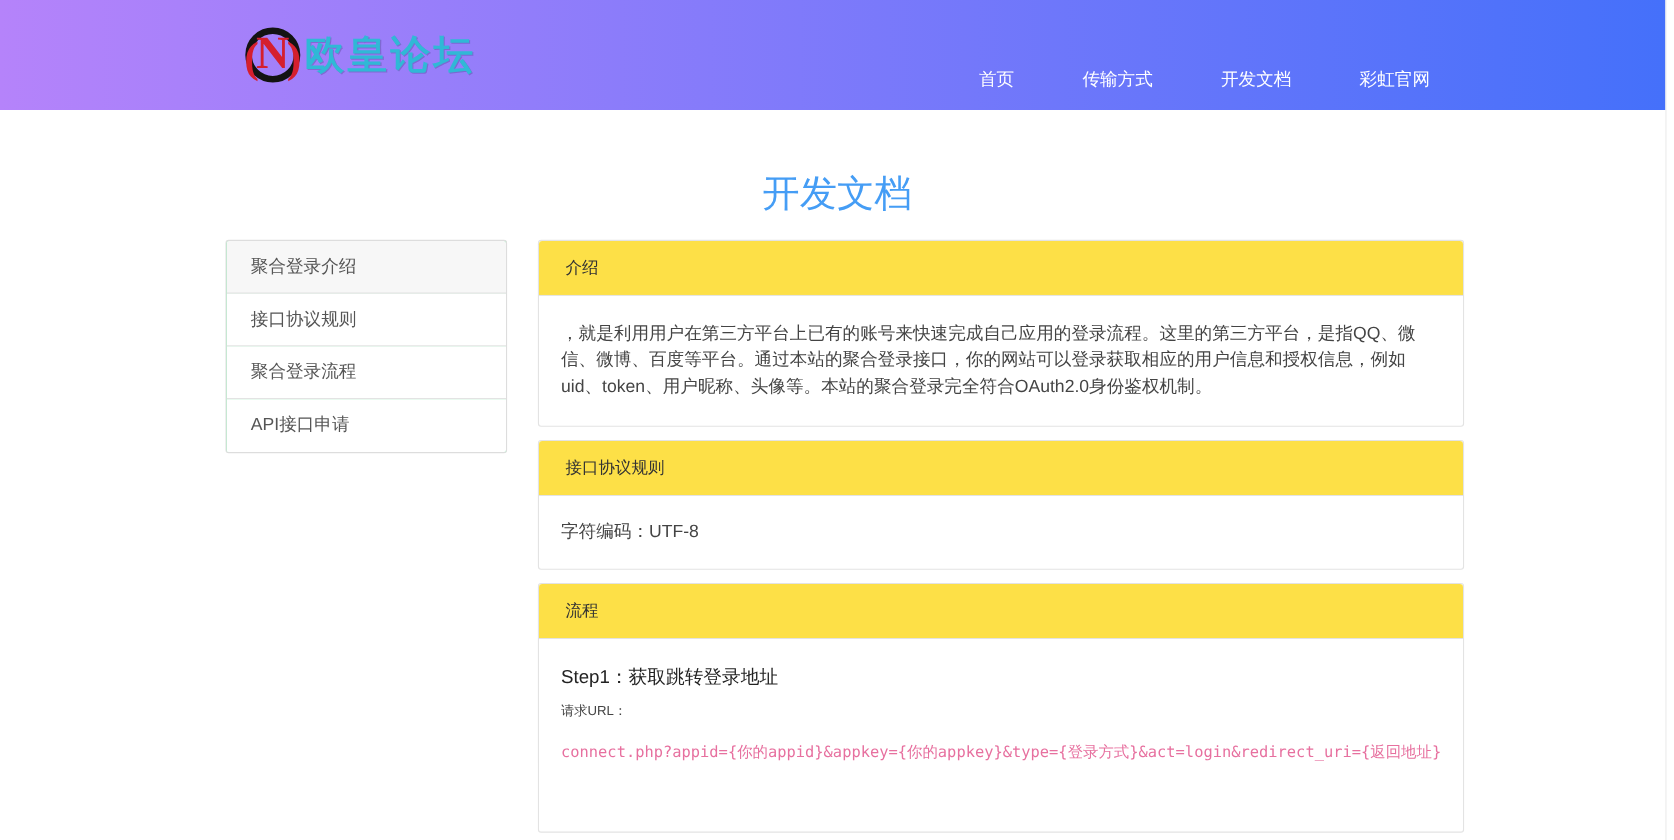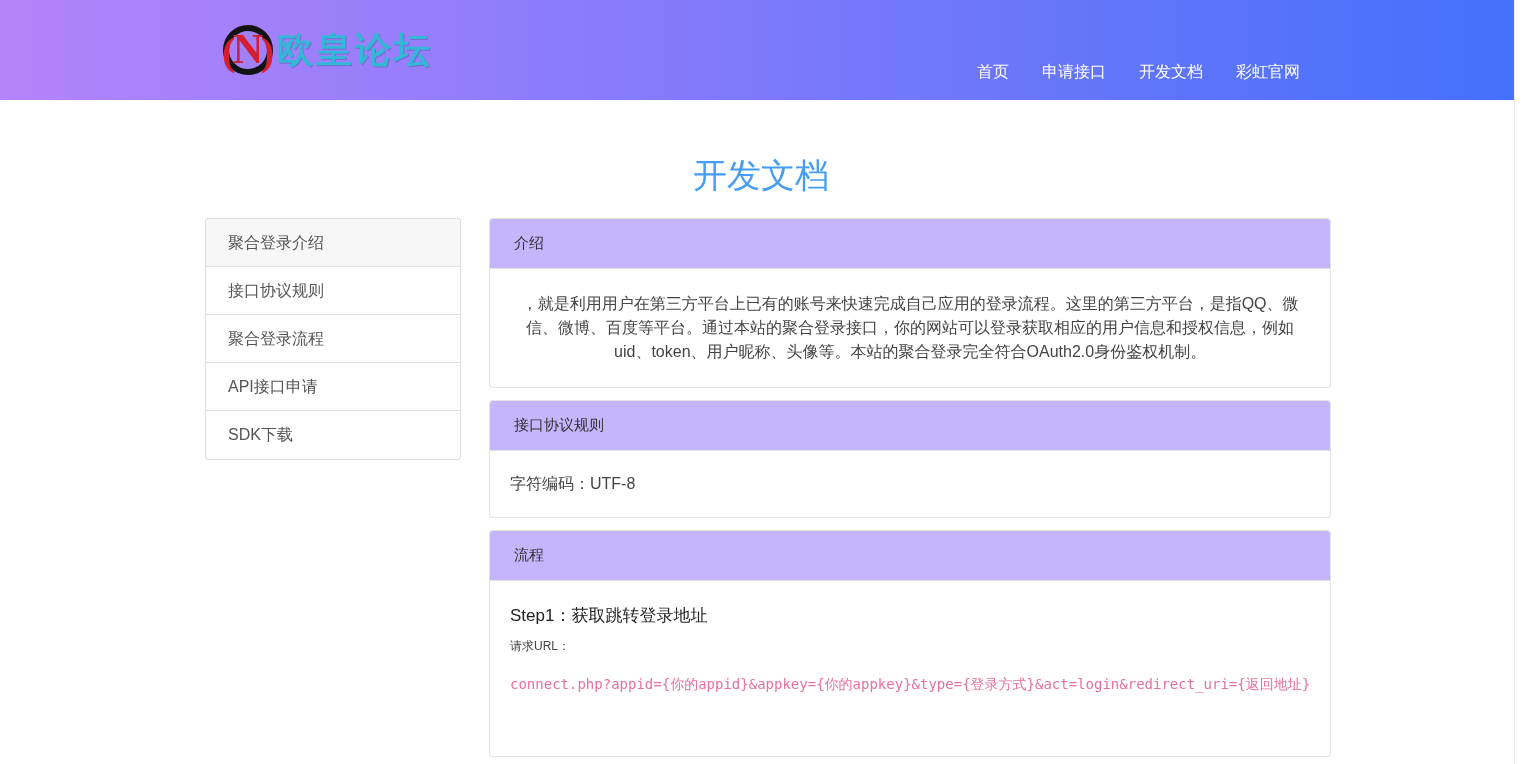--- a/index.html
+++ b/index.html
@@ -16,21 +16,21 @@
     display: flex; align-items: center; justify-content: center; position: relative;
     flex: 0 0 auto; }
   .logo-circle .paren { color: #d51f2e; font-family: "Liberation Serif", "DejaVu Serif", serif;
     font-weight: 700; font-size: 40px; line-height: 1; position: absolute; top: 1px; }
   .logo-circle .paren.left  { left: -7px; }
   .logo-circle .paren.right { right: -7px; }
   .logo-circle .letter { color: #d51f2e; font-family: "Liberation Serif", "DejaVu Serif", serif;
     font-weight: 700; font-size: 42px; line-height: 1; margin-top: -2px; }
   .logo-text { color: #30b8d6; font-size: 36px; font-weight: 700; letter-spacing: 3px;
     margin-left: 4px; text-shadow: 1px 1px 0 rgba(40,40,90,.25); }
-  .main-nav { display: flex; gap: 33px; margin-top: 44px; }
+  .main-nav { display: flex; gap: 62px; margin-top: 44px; }
   .main-nav a { color: #ffffff; text-decoration: none; font-size: 16px; cursor: pointer;
     white-space: nowrap; }
 
   
   .page-title { text-align: center; color: #459df5; font-size: 34px; font-weight: 400;
     margin-top: 53px; margin-bottom: 19px; }
 
   
   .content-row { width: 1112px; margin: 0 0 0 205px; display: flex; align-items: flex-start; }
 
@@ -38,26 +38,26 @@
   .sidebar { width: 256px; flex: 0 0 256px; border: 1px solid #dddddd; border-radius: 3px;
     background: #86efac; overflow: hidden; }
   .sidebar-item { height: 48px; line-height: 48px; padding-left: 22px; font-size: 16px;
     color: #555; border-bottom: 1px solid #dddddd; cursor: pointer; background: #fff; }
   .sidebar-item:last-child { border-bottom: none; }
   .sidebar-item.active { background: #f7f7f7; }
 
   
   .main-col { flex: 1; margin-left: 28px; }
   .panel { border: 1px solid #e3e3e3; border-radius: 3px; background: #fff; margin-bottom: 12px; }
-  .panel-heading { background: #c4b5fd; border-bottom: 1px solid #e3e3e3;
+  .panel-heading { background: #fde047; border-bottom: 1px solid #e3e3e3;
     padding: 15px 24px; font-size: 15px; color: #333; border-radius: 3px 3px 0 0; }
   .panel-body { padding: 21px 20px; font-size: 16px; color: #444; line-height: 24px; }
   .panel-body p.spec { margin: 0 0 16px; }
   .panel-body p.spec:last-child { margin-bottom: 0; }
-  .intro-text { margin: 2px 0 2px; line-height: 24px; text-align: center; }
+  .intro-text { margin: 2px 0 2px; line-height: 24px; }
   .step-heading { font-size: 17px; font-weight: 400; color: #222; margin: 2px 0 6px; }
   .request-label { font-size: 12px; color: #444; margin-bottom: 14px; }
   .code-line { font-family: "DejaVu Sans Mono", "Liberation Mono", monospace;
     font-size: 14px; color: #e7709f; white-space: nowrap; }
   .panel.cutoff { margin-bottom: 0; }
   .panel.cutoff .panel-body { padding-bottom: 60px; }
 
   
   .scroll-track { position: absolute; top: 0; right: 0; width: 8px; height: 764px;
     background: #ffffff; border-left: 1px solid #ececec; }
@@ -71,36 +71,35 @@
     <div class="logo-wrap">
       <div class="logo-circle">
         <span class="paren left">(</span>
         <span class="letter">N</span>
         <span class="paren right">)</span>
       </div>
       <div class="logo-text">欧皇论坛</div>
     </div>
     <nav class="main-nav">
       <a>首页</a>
-      <a>申请接口</a>
+      <a>传输方式</a>
       <a>开发文档</a>
       <a>彩虹官网</a>
     </nav>
   </header>
 
   <h1 class="page-title">开发文档</h1>
 
   <div class="content-row">
 
     <aside class="sidebar">
       <div class="sidebar-item active">聚合登录介绍</div>
       <div class="sidebar-item">接口协议规则</div>
       <div class="sidebar-item">聚合登录流程</div>
       <div class="sidebar-item">API接口申请</div>
-      <div class="sidebar-item">SDK下载</div>
     </aside>
 
     <section class="main-col">
 
       <div class="panel">
         <div class="panel-heading">介绍</div>
         <div class="panel-body">
           <p class="intro-text">，就是利用用户在第三方平台上已有的账号来快速完成自己应用的登录流程。这里的第三方平台，是指QQ、微信、微博、百度等平台。通过本站的聚合登录接口，你的网站可以登录获取相应的用户信息和授权信息，例如uid、token、用户昵称、头像等。本站的聚合登录完全符合OAuth2.0身份鉴权机制。</p>
         </div>
       </div>

